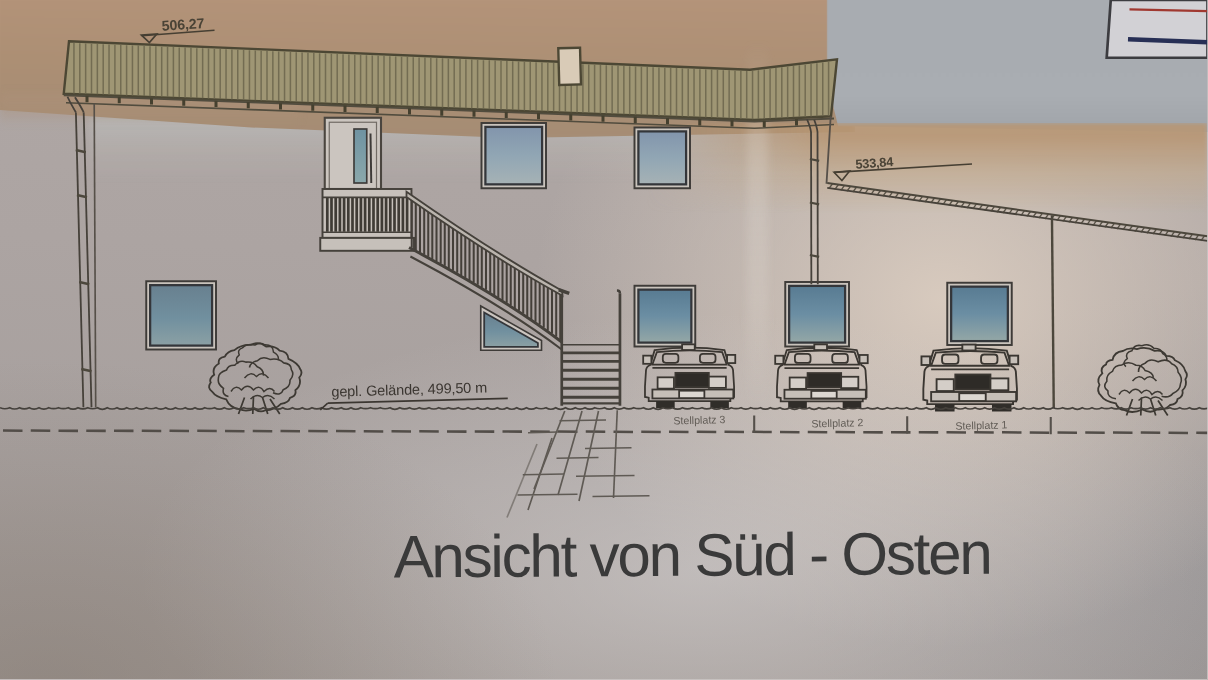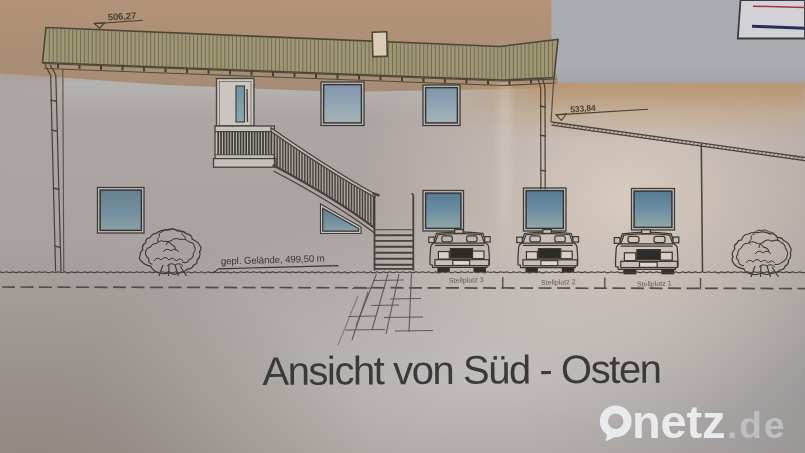--- a/index.html
+++ b/index.html
@@ -315,25 +315,13 @@
 <polygon points="740.5,0 805,0 805,38.5 737.8,38.5" fill="#d2d1d5" stroke="#3c3c40" stroke-width="1.8"></polygon>
 <path d="M753 6.2 L805 7.4" stroke="#a03830" stroke-width="1.5" fill="none"></path>
 <path d="M752 26.2 L805 28.2" stroke="#272f55" stroke-width="3" fill="none"></path>
 </g>
   </svg>
 
   <svg width="805" height="453" viewBox="0 0 805 453" style="position:absolute;left:0;top:0;">
     <text x="262.5" y="385" font-size="40px" letter-spacing="-1.45" fill="#3a3a3a" font-family="Liberation Sans, sans-serif" transform="rotate(-0.35 262.5 385)">Ansicht von Süd - Osten</text>
   </svg>
 
-  <div style="position:absolute; left:598px; top:400px; white-space:nowrap;">
-    <svg width="205" height="50" viewBox="0 0 205 50" style="display:block">
-
-      <g fill="none" stroke="#e9eaeb" stroke-width="8.2">
-        <circle cx="17.7" cy="21.3" r="11.8"></circle>
-      </g>
-      <path d="M10 29.5 L7.5 41.5 L21 35 Z" fill="#e9eaeb"></path>
-
-      <text x="34" y="37.5" font-family="Liberation Sans, sans-serif" font-weight="bold" font-size="47" letter-spacing="-0.2" fill="#e9eaeb">netz</text>
-      <text x="129" y="37.5" font-family="Liberation Sans, sans-serif" font-weight="bold" font-size="37" letter-spacing="2" fill="#bdbfc1">.de</text>
-    </svg>
-  </div>
 </div>
 
 </body></html>

